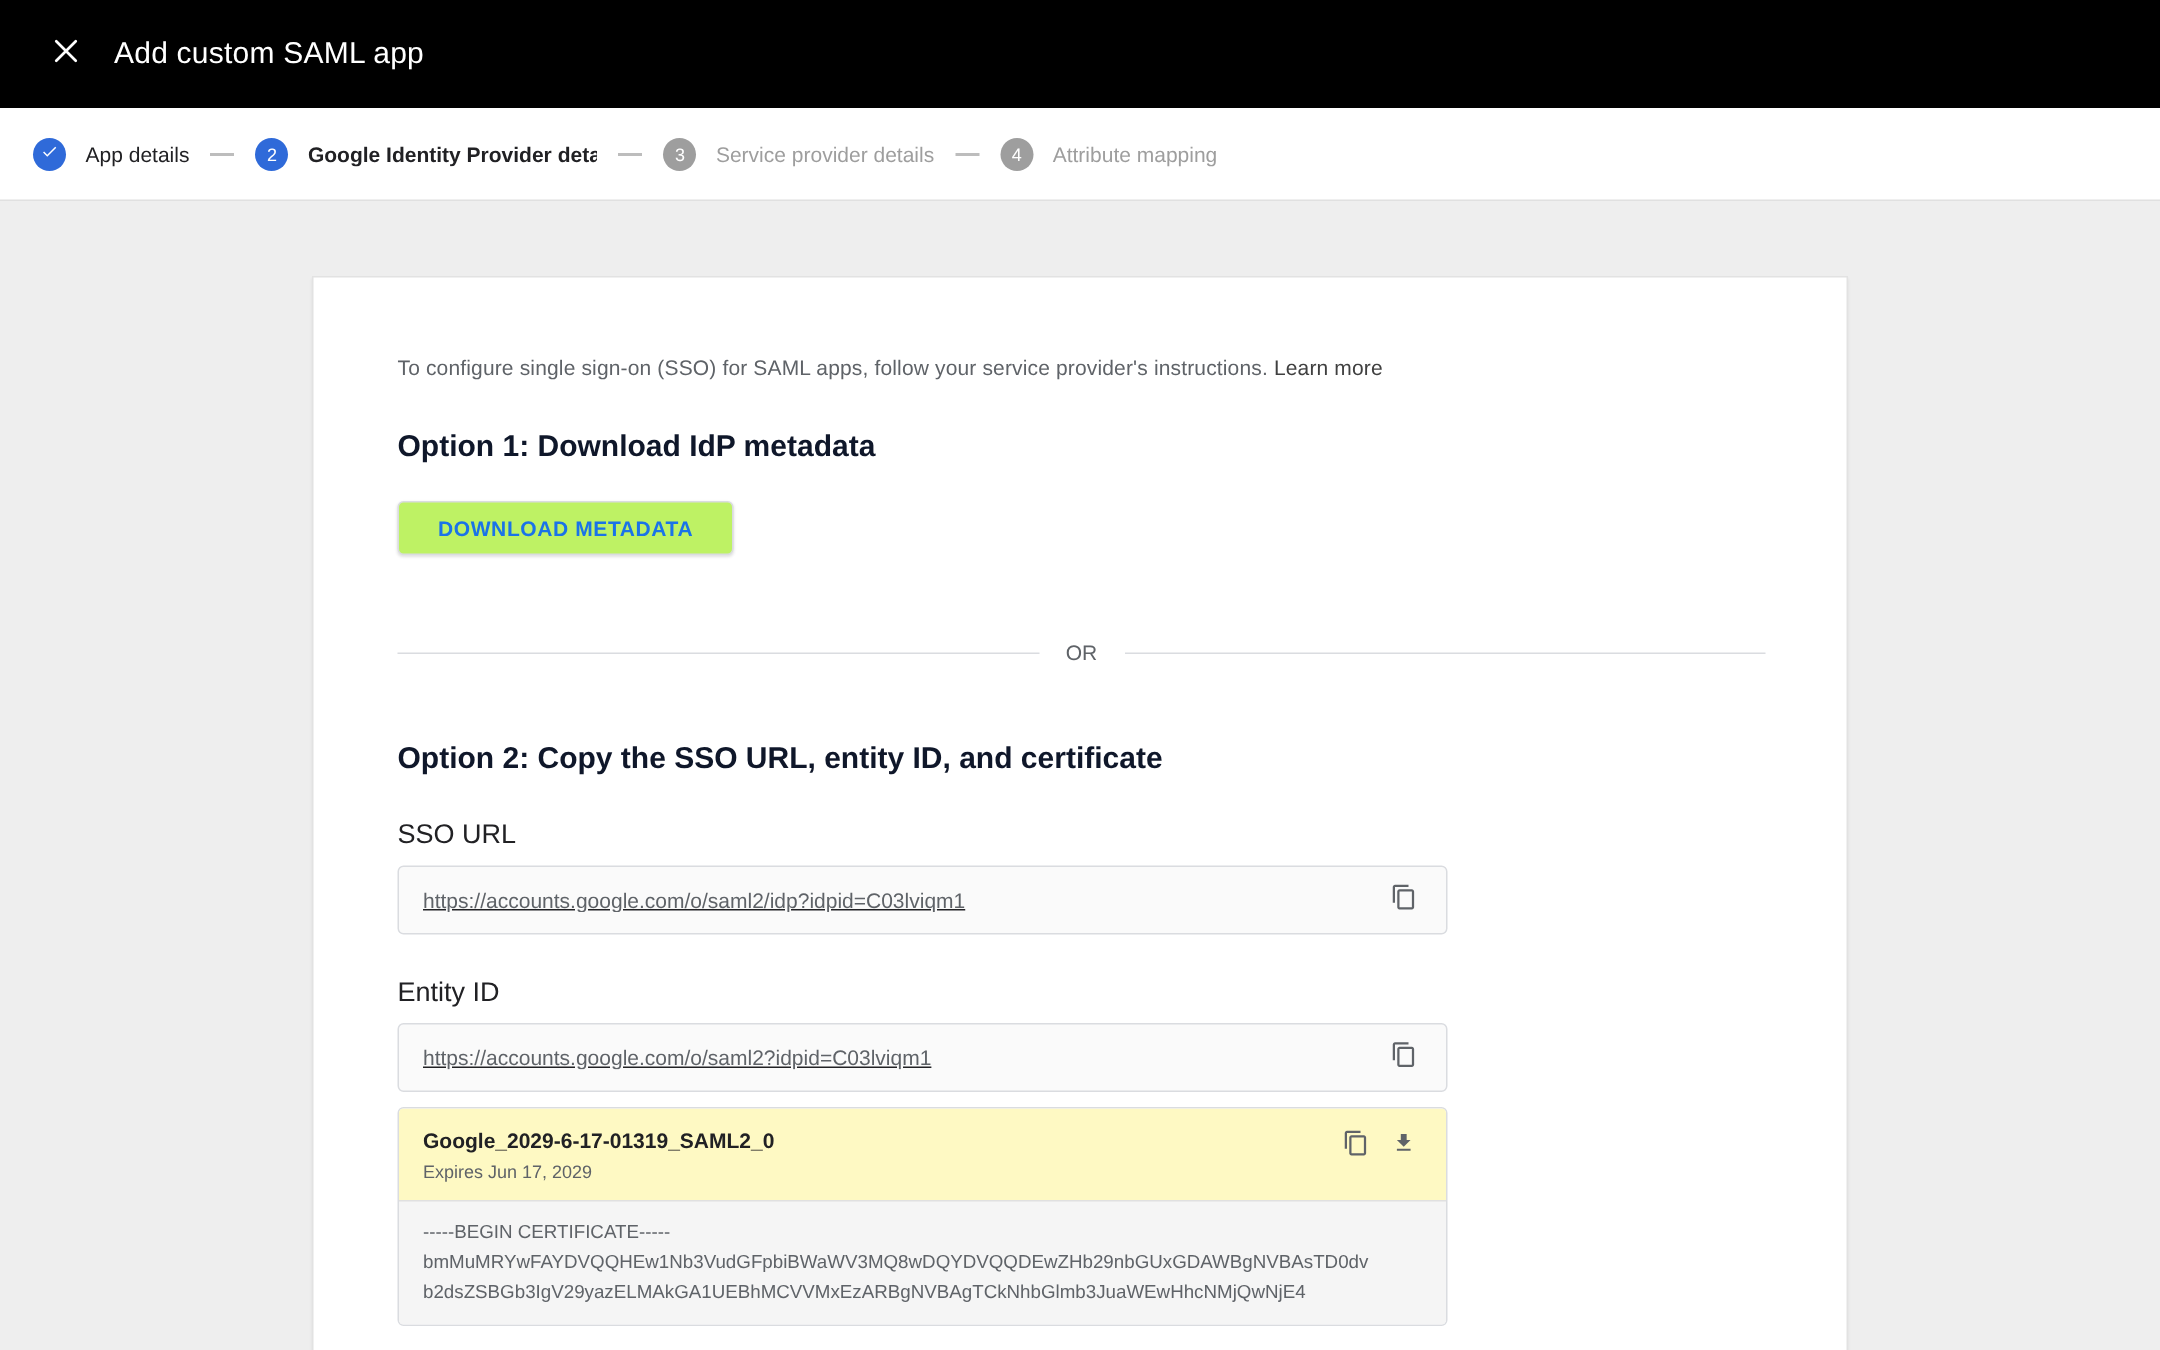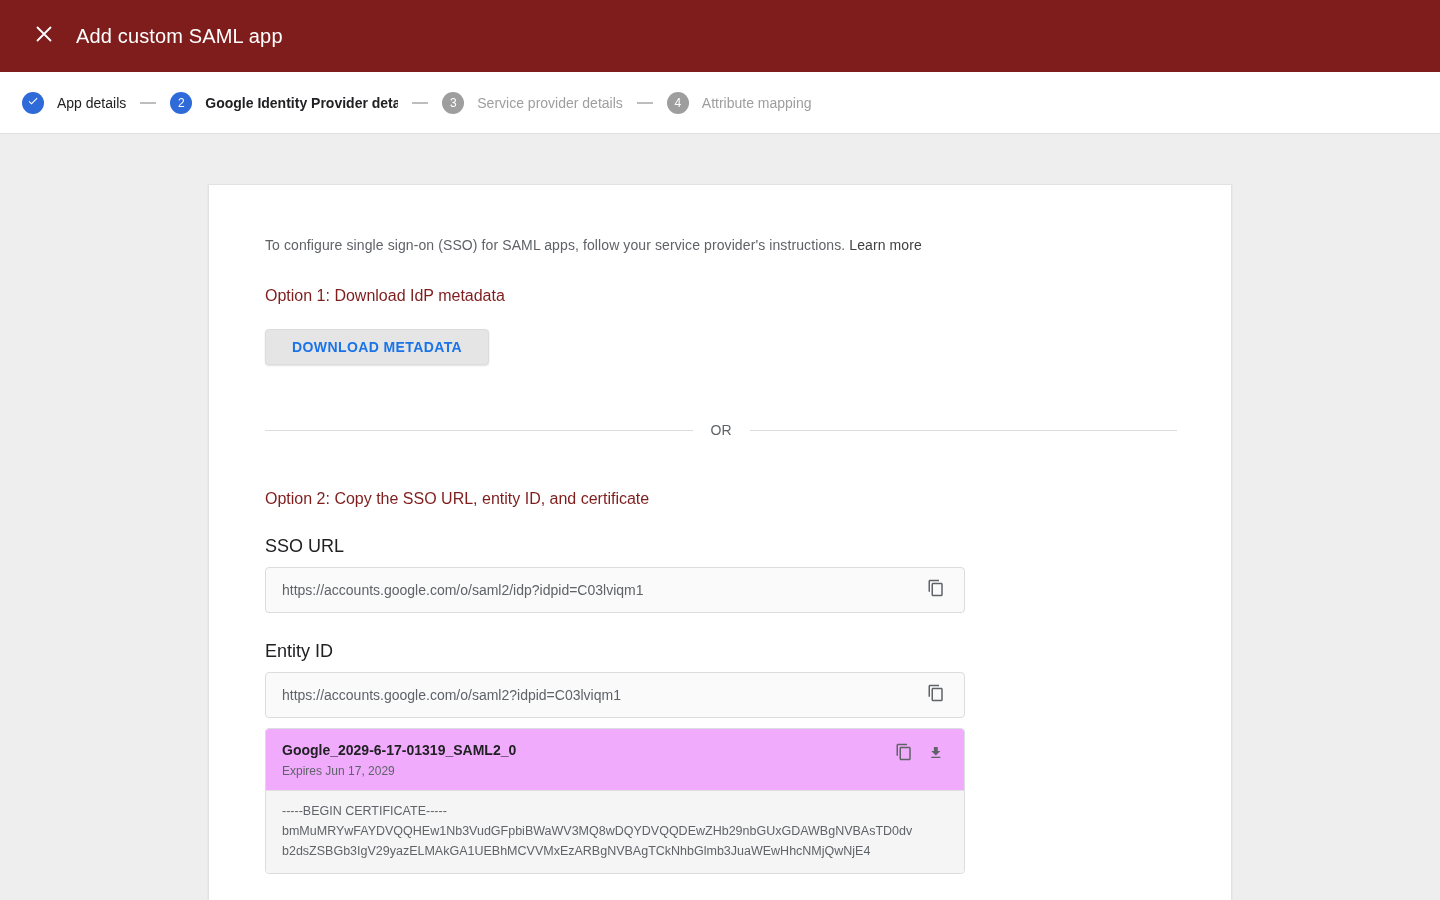--- a/index.html
+++ b/index.html
@@ -6,21 +6,21 @@
   html, body { width: 1440px; height: 900px; overflow: hidden; }
   body {
     font-family: "Liberation Sans", "DejaVu Sans", sans-serif;
     background: #eeeeee;
     color: #212124;
   }
 
   
   .appbar {
     height: 72px;
-    background: #7f1d1d;
+    background: #000000;
     display: flex;
     align-items: center;
     padding: 0 24px;
   }
   .close-btn {
     width: 40px; height: 40px;
     display: flex; align-items: center; justify-content: center;
     cursor: pointer;
     margin-right: 12px;
   }
@@ -91,30 +91,30 @@
     color: #5f6368;
     letter-spacing: 0.1px;
   }
   .link {
     color: #404040;
     text-decoration: none;
     cursor: pointer;
   }
 
   .option-heading {
-    font-size: 16px;
-    font-weight: normal;
-    color: #7f1d1d;
+    font-size: 20px;
+    font-weight: bold;
+    color: #0f172a;
     margin-top: 34px;
   }
 
   .btn-outlined {
     margin-top: 24px;
     display: inline-block;
-    background: #e5e5e5;
+    background: #bef264;
     border: 1px solid #dadce0;
     border-radius: 4px;
     box-shadow: 0 1px 2px rgba(0,0,0,0.12);
     padding: 9px 26px;
     font-size: 14px;
     font-weight: bold;
     letter-spacing: 0.4px;
     color: #1a73e8;
     cursor: pointer;
   }
@@ -147,20 +147,21 @@
   .field-box {
     margin-top: 10px;
     width: 700px;
     height: 46px;
     background: #fafafa;
     border: 1px solid #dadce0;
     border-radius: 4px;
     display: flex;
     align-items: center;
     padding: 0 16px;
+    text-decoration: underline;
   }
   .field-value {
     font-size: 14px;
     color: #5f6368;
     flex: 1;
     white-space: nowrap;
     overflow: hidden;
   }
   .icon-btn {
     width: 24px; height: 24px;
@@ -171,21 +172,21 @@
 
   
   .cert-box {
     margin-top: 10px;
     width: 700px;
     border: 1px solid #dadce0;
     border-radius: 4px;
     overflow: hidden;
   }
   .cert-head {
-    background: #f0abfc;
+    background: #fef9c3;
     padding: 11px 16px 12px 16px;
     display: flex;
     align-items: flex-start;
   }
   .cert-head-text { flex: 1; }
   .cert-name {
     font-size: 14px;
     font-weight: bold;
     color: #212124;
     padding-top: 2px;

